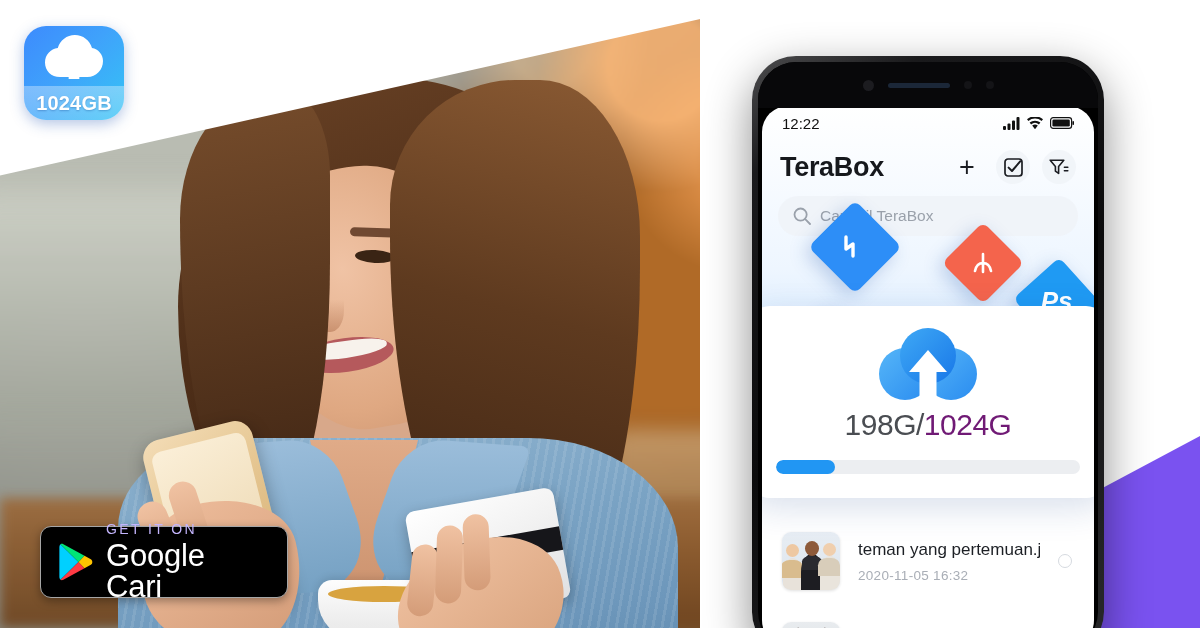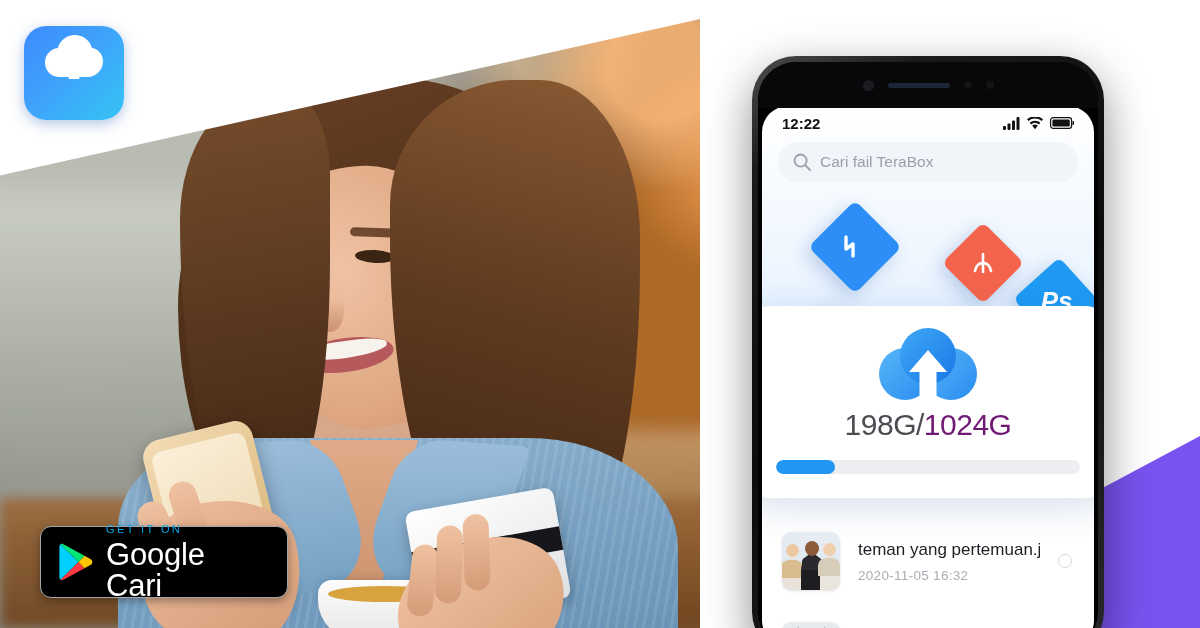--- a/index.html
+++ b/index.html
@@ -225,21 +225,21 @@
   .gp-badge {
     position:absolute; left:40px; top:526px; width:248px; height:72px;
     background:#000000; border-radius:11px;
     border:1.5px solid #a6a6a6;
     display:flex; align-items:center; gap:13px; padding:0 18px;
     box-shadow:0 3px 10px rgba(0,0,0,.35);
   }
   .gp-tri { width:34px; height:38px; flex:0 0 auto; }
   .gp-text { display:flex; flex-direction:column; line-height:1; }
   .gp-small {
-    color:#0ea5e9; font-size:11px; letter-spacing:2.4px; font-weight:500;
+    color:#c4b5fd; font-size:14px; letter-spacing:2.4px; font-weight:500;
     margin-bottom:4px;
   }
   .gp-big {
     color:#ffffff; font-size:31px; letter-spacing:-.2px; font-weight:500;
   }
 
   
   .phone {
     position:absolute; left:752px; top:56px; width:352px; height:600px;
     border-radius:44px;
@@ -263,21 +263,21 @@
     position:absolute; left:4px; top:44px; right:4px; bottom:0;
     border-radius:26px 26px 30px 30px;
     background:linear-gradient(180deg,#ffffff 0%, #eef6ff 30%, #d9ecff 44%, #ffffff 60%, #ffffff 100%);
     overflow:hidden;
   }
 
   
   .statusbar {
     position:relative; height:34px; padding:0 20px;
     display:flex; align-items:center; justify-content:space-between;
-    font-size:15px; font-weight:bold; color:#111; z-index:3;
+    font-size:15px; font-weight:normal; color:#111; z-index:3;
   }
   .status-right { display:flex; align-items:center; gap:7px; }
 
   
   .app-header {
     position:relative; height:54px; padding:0 18px;
     display:flex; align-items:center; z-index:2;
   }
   .app-title { font-size:27px; font-weight:bold; color:#16181c; letter-spacing:-.3px; }
   .header-actions { margin-left:auto; display:flex; align-items:center; gap:12px; }
@@ -419,20 +419,21 @@
   <div class="right-white"></div>
   <div class="diag-white-strip"></div>
   <div class="purple-corner"></div>
 
   <div class="app-icon">
     <svg class="app-icon-cloud" viewBox="0 0 58 44">
       <path d="M15 42 C6.2 42 0 35.6 0 27.4 C0 19.8 5.6 13.8 12.8 13 C15 5.4 21.8 0 29.9 0 C38 0 44.8 5.4 47 13 C53.2 14 58 19.4 58 26 C58 34.8 51.2 42 42.4 42 Z" fill="#ffffff"></path>
       <path d="M29 10 L41 24 L34.2 24 L34.2 44 L23.8 44 L23.8 24 L17 24 Z" fill="#ffffff"></path>
       <rect x="23.8" y="24" width="10.4" height="20" fill="#ffffff"></rect>
     </svg>
+    <div class="app-icon-label">1024GB</div>
   </div>
 
   <div class="gp-badge">
     <svg class="gp-tri" viewBox="0 0 34 38">
       <path d="M1.5 1.2 L19.5 19 L1.5 36.8 C0.8 36.2 0.4 35.2 0.4 34 L0.4 4 C0.4 2.8 0.8 1.8 1.5 1.2 Z" fill="#00d0ff"></path>
       <path d="M1.5 1.2 C2.2 0.6 3.3 0.6 4.4 1.2 L25.5 12.8 L19.5 19 Z" fill="#00e676"></path>
       <path d="M1.5 36.8 L19.5 19 L25.5 25.2 L4.4 36.8 C3.3 37.4 2.2 37.4 1.5 36.8 Z" fill="#ff3a44"></path>
       <path d="M25.5 12.8 L31.8 16.2 C33.8 17.3 33.8 20.7 31.8 21.8 L25.5 25.2 L19.5 19 Z" fill="#ffc400"></path>
     </svg>
     <div class="gp-text">
@@ -468,20 +469,41 @@
               <path d="M0 2.2 A12.4 12.4 0 0 1 16 2.2 L14.6 4 A10.2 10.2 0 0 0 1.4 4 Z" fill="#111"></path>
             </svg>
             <svg width="24" height="12" viewBox="0 0 24 12">
               <rect x="0.6" y="0.6" width="21" height="10.8" rx="2.6" fill="none" stroke="#111" stroke-width="1.2"></rect>
               <rect x="2.4" y="2.4" width="17.4" height="7.2" rx="1.4" fill="#111"></rect>
               <rect x="22.4" y="4" width="1.6" height="4" rx="0.8" fill="#111"></rect>
             </svg>
           </span>
         </div>
 
+        <div class="app-header">
+          <span class="app-title">TeraBox</span>
+          <span class="header-actions">
+            <span class="hdr-btn plus-btn">
+              <span>+</span>
+            </span>
+            <span class="hdr-btn">
+              <svg width="19" height="19" viewBox="0 0 19 19">
+                <rect x="1" y="1" width="17" height="17" rx="3" fill="none" stroke="#1b1d22" stroke-width="1.7"></rect>
+                <path d="M4.6 9.6 L8 13 L16.4 3.2" fill="none" stroke="#1b1d22" stroke-width="2" stroke-linecap="round" stroke-linejoin="round"></path>
+              </svg>
+            </span>
+            <span class="hdr-btn">
+              <svg width="20" height="18" viewBox="0 0 20 18">
+                <path d="M1.2 2.2 H14.8 L9.6 8.4 V15.4 L6.4 13.2 V8.4 Z" fill="none" stroke="#1b1d22" stroke-width="1.6" stroke-linejoin="round"></path>
+                <rect x="14.6" y="8.4" width="5" height="1.6" rx="0.8" fill="#1b1d22"></rect>
+                <rect x="14.6" y="12" width="5" height="1.6" rx="0.8" fill="#1b1d22"></rect>
+              </svg>
+            </span>
+          </span>
+        </div>
 
         <div class="searchbar">
           <svg width="18" height="18" viewBox="0 0 18 18">
             <circle cx="7.6" cy="7.6" r="6.1" fill="none" stroke="#9aa1ab" stroke-width="1.8"></circle>
             <path d="M12.2 12.2 L17 17" stroke="#9aa1ab" stroke-width="1.8" stroke-linecap="round"></path>
           </svg>
           <span class="search-ph">Cari fail TeraBox</span>
         </div>
 
         <div class="float-layer">

